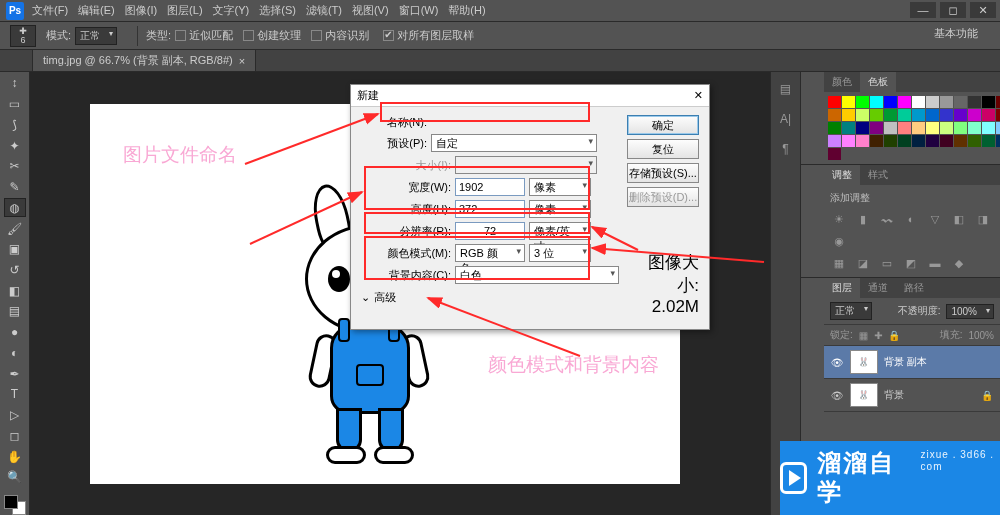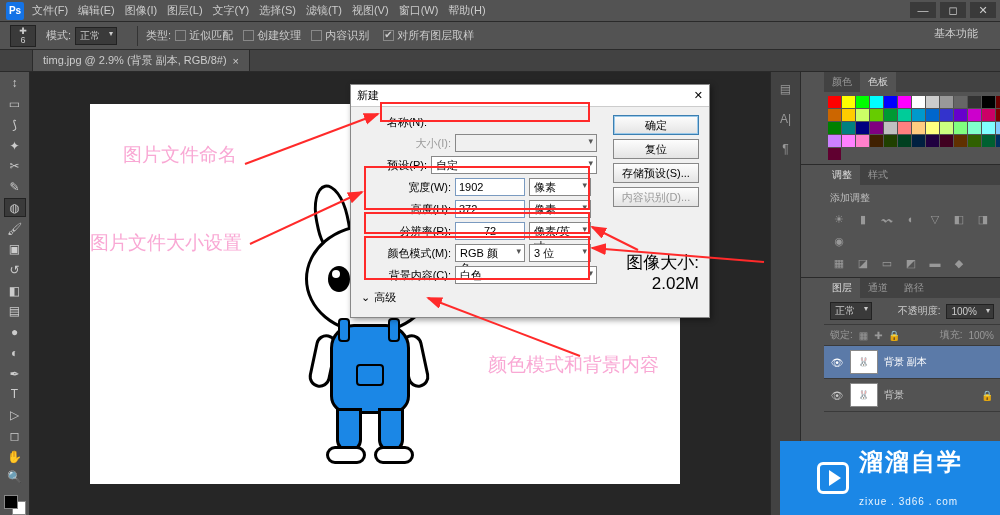--- a/index.html
+++ b/index.html
@@ -102,21 +102,21 @@
 .dialog .dbtn { height: 20px; border: 1px solid #888; background: linear-gradient(#fdfdfd,#e4e4e4); font-size: 11px; display:flex;align-items:center;justify-content:center;}
 .dialog .dbtn.focus { border: 1px solid #3c7fb1; box-shadow: 0 0 0 1px #9ac9ea inset;}
 .dialog .dbtn.dis { color:#999;}
 .dialog .adv { margin-top:6px; display:flex; align-items:center; gap:4px; font-size:11px;}
 .dialog .imgsize { margin-top:40px; text-align:right; font-size:17px;}
 
 
 .watermark { position:absolute; right:0; bottom:0; width:220px; height:74px; background:#1b87e6; color:#fff; display:flex; align-items:center; justify-content:center; gap:10px; z-index:40;}
 .watermark .play{ width:32px;height:32px;border:3px solid #fff;border-radius:6px; display:flex;align-items:center;justify-content:center;}
 .watermark .play:before{content:"";border-left:12px solid #fff;border-top:8px solid transparent;border-bottom:8px solid transparent;margin-left:3px;}
-.watermark .txt{ display:flex;flex-direction:column;line-height:1.2;gap:20px;}
+.watermark .txt{ display:flex;line-height:1.2;gap:20px;}
 .watermark .big{ font-size:24px; font-weight:bold; letter-spacing:2px;}
 .watermark .small{ font-size:10px; letter-spacing:1px; opacity:.9;}
 </style>
 </head>
 <body>
 
 <div class="menubar">
   <div class="ps-logo">Ps</div>
   <span class="item">文件(F)</span>
   <span class="item">编辑(E)</span>
@@ -150,21 +150,21 @@
     <span style="margin-right:10px">创建纹理</span>
   <span class="cb"></span>
     <span style="margin-right:14px">内容识别</span>
   <span class="cb checked"></span>
     <span>对所有图层取样</span>
   <span class="ws-label">基本功能</span>
 </div>
 
 <div class="doctabbar">
   <div class="doctab">
-    <span>timg.jpg @ 2.9% (背景 副本, RGB/8#)</span>
+    <span>timg.jpg @ 66.7% (背景 副本, RGB/8#)</span>
     <span class="x">×</span>
   </div>
 </div>
 
 <div class="main">
 
   <div class="toolbox">
     <div class="tool">↕</div>
     <div class="tool">▭</div>
     <div class="tool">⟆</div>
@@ -206,21 +206,20 @@
           <div class="strap2"></div>
           <div class="pocket"></div>
         <div class="leg1"></div>
           <div class="leg2"></div>
         <div class="foot1"></div>
           <div class="foot2"></div>
       </div>
     </div>
 
     <div class="annot" style="left:93px; top:70px;">图片文件命名</div>
-    <div class="annot" style="left:60px; top:158px;">图片文件大小设置</div>
     <div class="annot" style="left:450px; top:280px;margin-left:8px;">颜色模式和背景内容</div>
 
     <div class="redbox" style="left:350px; top:30px; width:210px; height:20px;"></div>
     <div class="redbox" style="left:334px; top:94px; width:226px; height:44px;"></div>
     <div class="redbox" style="left:334px; top:140px; width:226px; height:22px;"></div>
     <div class="redbox" style="left:334px; top:164px; width:226px; height:44px;"></div>
 
     <svg class="arrows" width="740" height="440">
       <defs>
           <marker id="ah" markerWidth="8" markerHeight="8" refX="7" refY="3" orient="auto">
@@ -374,26 +373,26 @@
   <div class="titlebar">
     <span>新建</span>
     <span>✕</span>
   </div>
   <div class="body">
     <div class="fields">
       <div class="row">
         <label>名称(N):</label>
       </div>
       <div class="row">
+        <label>预设(P):</label>
+        <div class="selbox" style="width:166px">自定</div>
+      </div>
+      <div class="row">
         <label style="width:90px;color:#999">大小(I):</label>
         <div class="selbox disabled" style="width:142px"></div>
-      </div>
-      <div class="row">
-        <label>预设(P):</label>
-        <div class="selbox" style="width:166px">自定</div>
       </div>
       <div class="row">
         <label style="width:90px">宽度(W):</label>
         <input type="text" style="width: 70px;" value="1902">
         <div class="selbox" style="width:62px;margin-left:4px">像素</div>
       </div>
       <div class="row">
         <label style="width:90px">高度(H):</label>
         <input type="text" style="width: 70px;" value="372">
         <div class="selbox" style="width:62px;margin-left:4px">像素</div>
@@ -403,32 +402,32 @@
         <input type="text" style="width: 70px; text-align: center;" value="72">
         <div class="selbox" style="width:62px;margin-left:4px">像素/英寸</div>
       </div>
       <div class="row">
         <label style="width:90px">颜色模式(M):</label>
         <div class="selbox" style="width:70px">RGB 颜色</div>
         <div class="selbox" style="width:62px;margin-left:4px">3 位</div>
       </div>
       <div class="row">
         <label style="width:90px">背景内容(C):</label>
-        <div class="selbox" style="width:142px">白色</div>
+        <div class="selbox" style="width:164px">白色</div>
       </div>
       <div class="adv">
         <span>⌄</span>
         <span>高级</span>
       </div>
     </div>
     <div class="btncol">
       <div class="dbtn focus">确定</div>
       <div class="dbtn">复位</div>
       <div class="dbtn">存储预设(S)...</div>
-      <div class="dbtn dis">内容识别(D)...</div>
+      <div class="dbtn dis">删除预设(D)...</div>
       <div class="imgsize">
         <div>图像大小:</div>
         <div>2.02M</div>
       </div>
     </div>
   </div>
 </div>
 
 <div class="watermark">
   <div class="play"></div>

